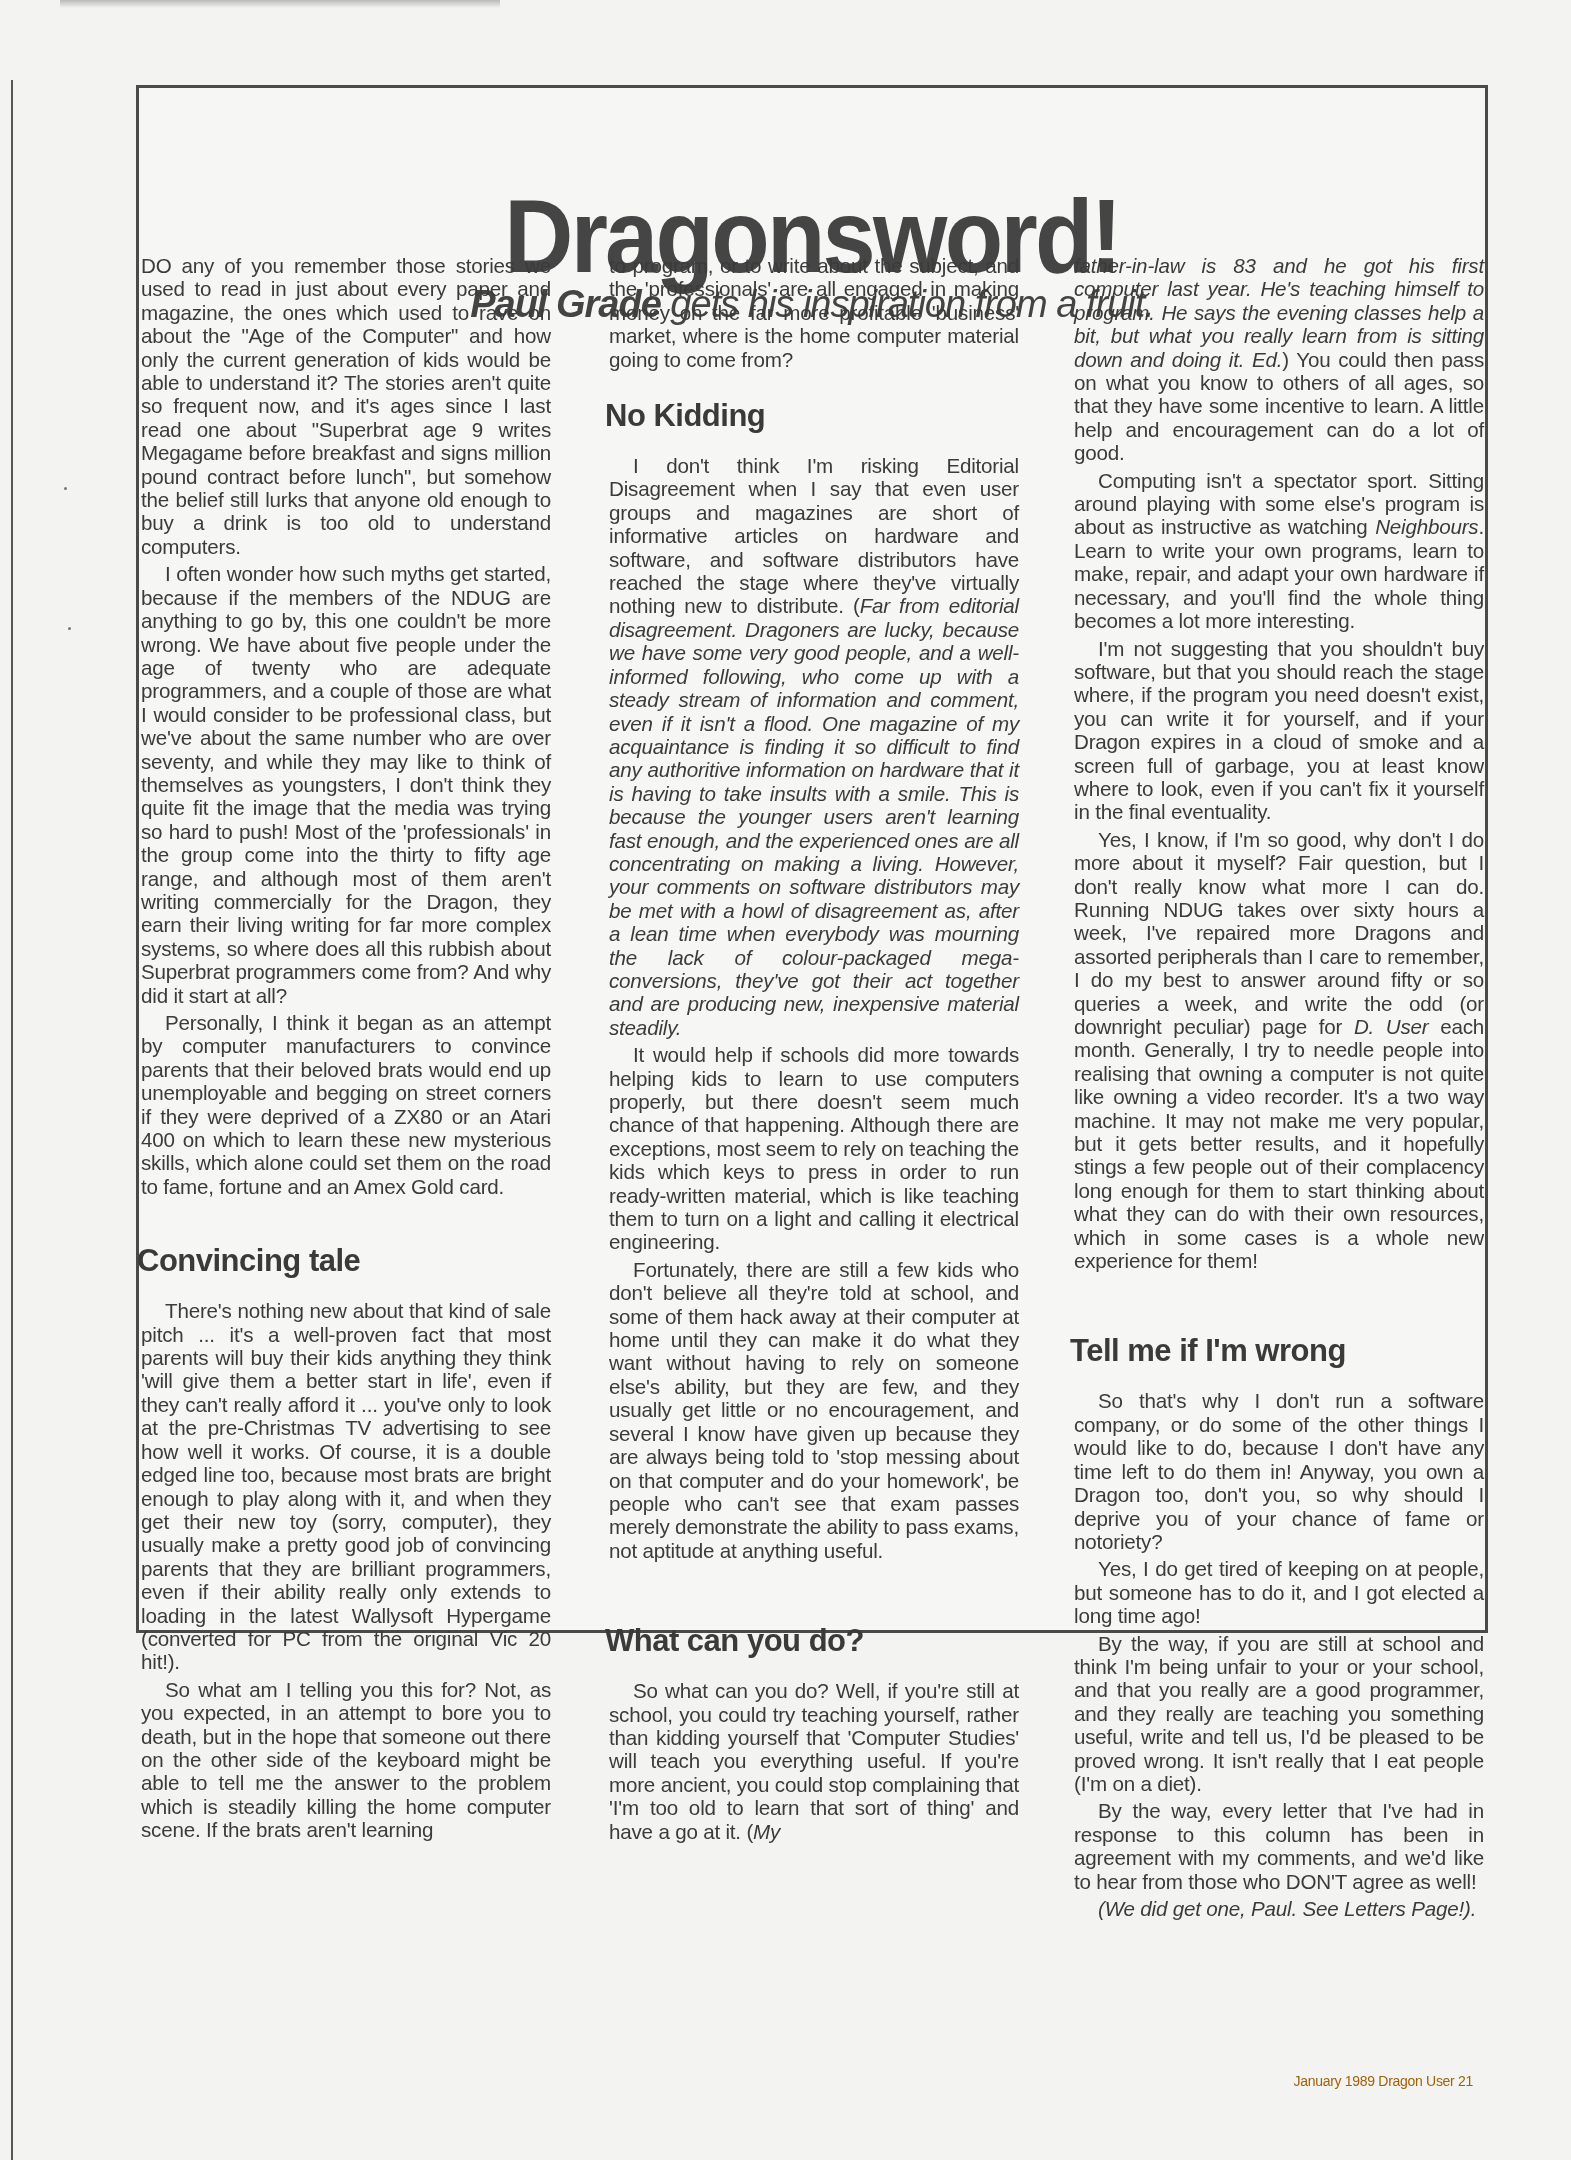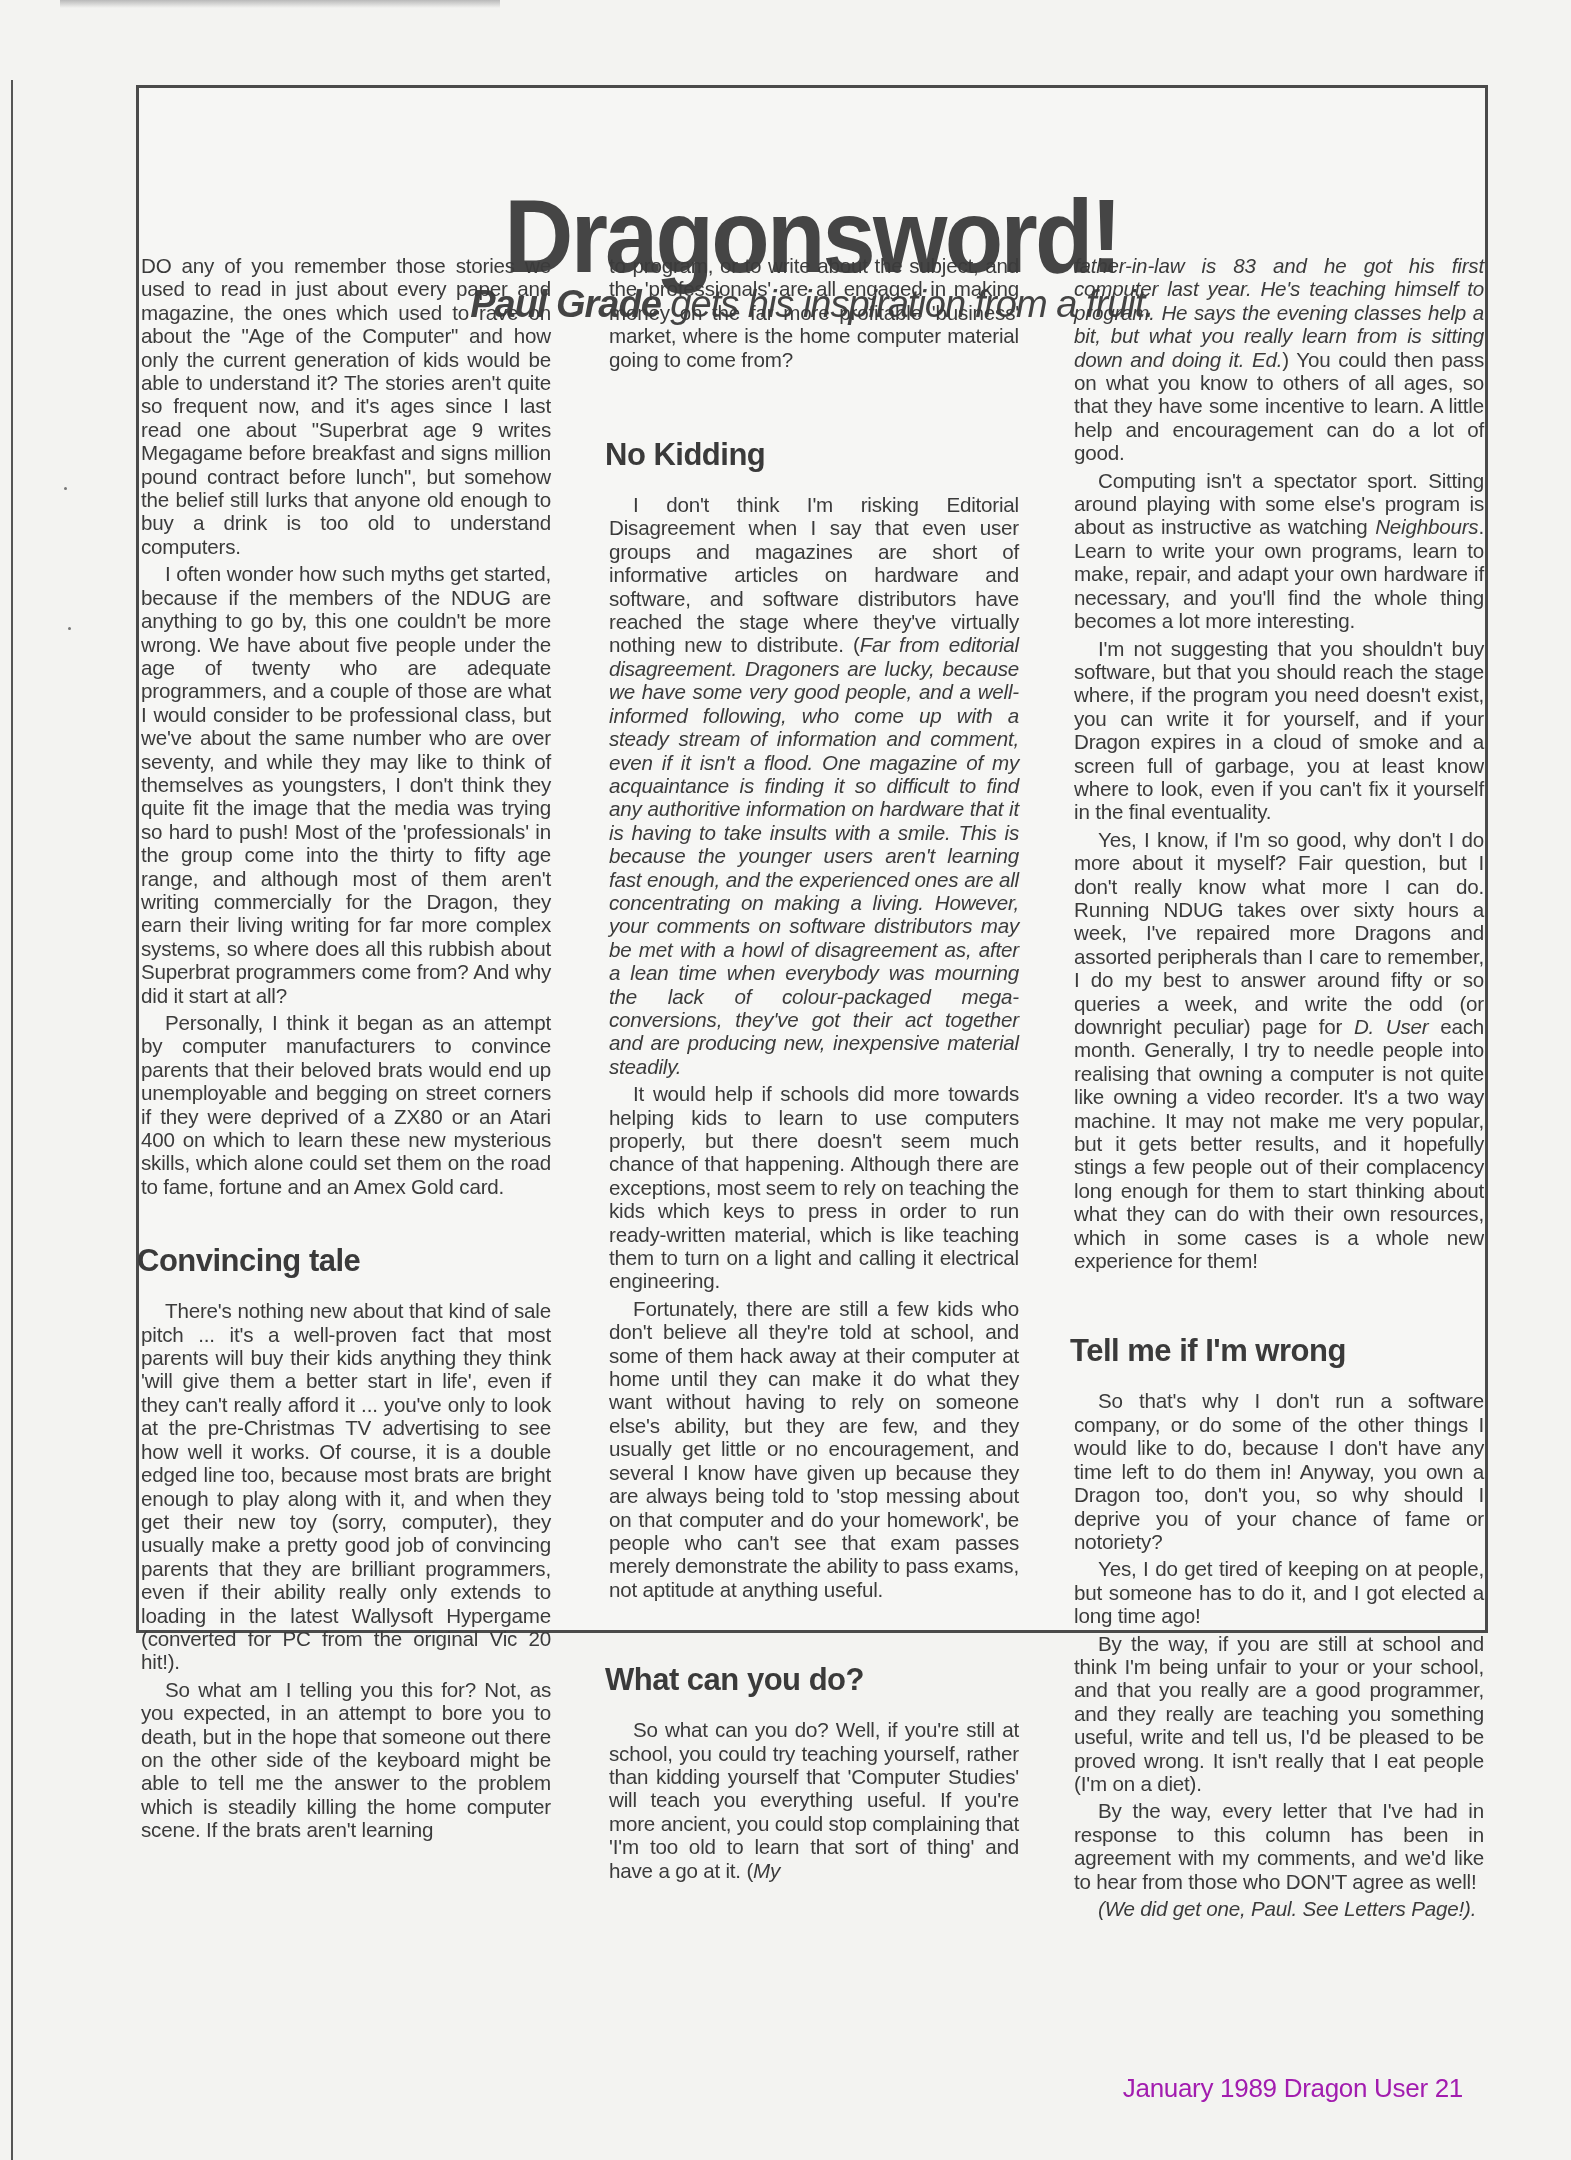--- a/index.html
+++ b/index.html
@@ -34,22 +34,22 @@
   .col p.ind { text-indent:24px; }
   .col h2 {
     font-family:"Liberation Sans", sans-serif; font-weight:bold;
     font-size:31px; line-height:36px; color:#3a3a3a; margin:0; letter-spacing:-0.5px;
   }
   .col em { font-style:italic; }
   #col-left { left:137px; }
   #col-mid { left:605px; }
   #col-right { left:1070px; }
   .footer {
-    position:absolute; right:108px; top:2073px;
-    font-size:26px; color:#a21caf; letter-spacing:-0.3px;
+    position:absolute; right:98px; top:2073px;
+    font-size:14px; color:#a16207; letter-spacing:-0.3px;
   }
   .mark { position:absolute; width:3px; height:3px; background:#777; border-radius:50%; }
 </style>
 </head>
 <body>
 
 <div class="top-shadow"></div>
 <div class="prev-page-edge"></div>
 <span class="mark" style="left:64px;top:487px;"></span>
 <span class="mark" style="left:68px;top:627px;"></span>
@@ -63,21 +63,21 @@
   <p>DO any of you remember those stories we used to read in just about every paper and magazine, the ones which used to rave on about the "Age of the Computer" and how only the current generation of kids would be able to understand it? The stories aren't quite so frequent now, and it's ages since I last read one about "Superbrat age 9 writes Megagame before breakfast and signs million pound contract before lunch", but somehow the belief still lurks that anyone old enough to buy a drink is too old to understand computers.</p>
   <p class="ind">I often wonder how such myths get started, because if the members of the NDUG are anything to go by, this one couldn't be more wrong. We have about five people under the age of twenty who are adequate programmers, and a couple of those are what I would consider to be professional class, but we've about the same number who are over seventy, and while they may like to think of themselves as youngsters, I don't think they quite fit the image that the media was trying so hard to push! Most of the 'professionals' in the group come into the thirty to fifty age range, and although most of them aren't writing commercially for the Dragon, they earn their living writing for far more complex systems, so where does all this rubbish about Superbrat programmers come from? And why did it start at all?</p>
   <p class="ind">Personally, I think it began as an attempt by computer manufacturers to convince parents that their beloved brats would end up unemployable and begging on street corners if they were deprived of a ZX80 or an Atari 400 on which to learn these new mysterious skills, which alone could set them on the road to fame, fortune and an Amex Gold card.</p>
   <h2 style="margin-top:45px;margin-bottom:20px;">Convincing tale</h2>
   <p class="ind">There's nothing new about that kind of sale pitch ... it's a well-proven fact that most parents will buy their kids anything they think 'will give them a better start in life', even if they can't really afford it ... you've only to look at the pre-Christmas TV advertising to see how well it works. Of course, it is a double edged line too, because most brats are bright enough to play along with it, and when they get their new toy (sorry, computer), they usually make a pretty good job of convincing parents that they are brilliant programmers, even if their ability really only extends to loading in the latest Wallysoft Hypergame (converted for PC from the original Vic 20 hit!).</p>
   <p class="ind">So what am I telling you this for? Not, as you expected, in an attempt to bore you to death, but in the hope that someone out there on the other side of the keyboard might be able to tell me the answer to the problem which is steadily killing the home computer scene. If the brats aren't learning</p>
 </div>
 
 <div class="col" id="col-mid">
   <p>to program, or to write about the subject, and the 'professionals' are all engaged in making money on the far more profitable 'business' market, where is the home computer material going to come from?</p>
-  <h2 style="margin-top:66px;margin-bottom:20px;">No Kidding</h2>
+  <h2 style="margin-top:27px;margin-bottom:20px;">No Kidding</h2>
   <p class="ind"><span>I don't think I'm risking Editorial Disagreement when I say that even user groups and magazines are short of informative articles on hardware and software, and software distributors have reached the stage where they've virtually nothing new to distribute. (</span><em>Far from editorial disagreement. Dragoners are lucky, because we have some very good people, and a well-informed following, who come up with a steady stream of information and comment, even if it isn't a flood. One magazine of my acquaintance is finding it so difficult to find any authoritive information on hardware that it is having to take insults with a smile. This is because the younger users aren't learning fast enough, and the experienced ones are all concentrating on making a living. However, your comments on software distributors may be met with a howl of disagreement as, after a lean time when everybody was mourning the lack of colour-packaged mega-conversions, they've got their act together and are producing new, inexpensive material steadily.</em></p>
   <p class="ind">It would help if schools did more towards helping kids to learn to use computers properly, but there doesn't seem much chance of that happening. Although there are exceptions, most seem to rely on teaching the kids which keys to press in order to run ready-written material, which is like teaching them to turn on a light and calling it electrical engineering.</p>
   <p class="ind">Fortunately, there are still a few kids who don't believe all they're told at school, and some of them hack away at their computer at home until they can make it do what they want without having to rely on someone else's ability, but they are few, and they usually get little or no encouragement, and several I know have given up because they are always being told to 'stop messing about on that computer and do your homework', be people who can't see that exam passes merely demonstrate the ability to pass exams, not aptitude at anything useful.</p>
   <h2 style="margin-top:61px;margin-bottom:20px;">What can you do?</h2>
   <p class="ind"><span>So what can you do? Well, if you're still at school, you could try teaching yourself, rather than kidding yourself that 'Computer Studies' will teach you everything useful. If you're more ancient, you could stop complaining that 'I'm too old to learn that sort of thing' and have a go at it. (</span><em>My</em></p>
 </div>
 
 <div class="col" id="col-right">
   <p><em>father-in-law is 83 and he got his first computer last year. He's teaching himself to program. He says the evening classes help a bit, but what you really learn from is sitting down and doing it. Ed.</em><span>) You could then pass on what you know to others of all ages, so that they have some incentive to learn. A little help and encouragement can do a lot of good.</span></p>
   <p class="ind"><span>Computing isn't a spectator sport. Sitting around playing with some else's program is about as instructive as watching </span><em>Neighbours</em><span>. Learn to write your own programs, learn to make, repair, and adapt your own hardware if necessary, and you'll find the whole thing becomes a lot more interesting.</span></p>

